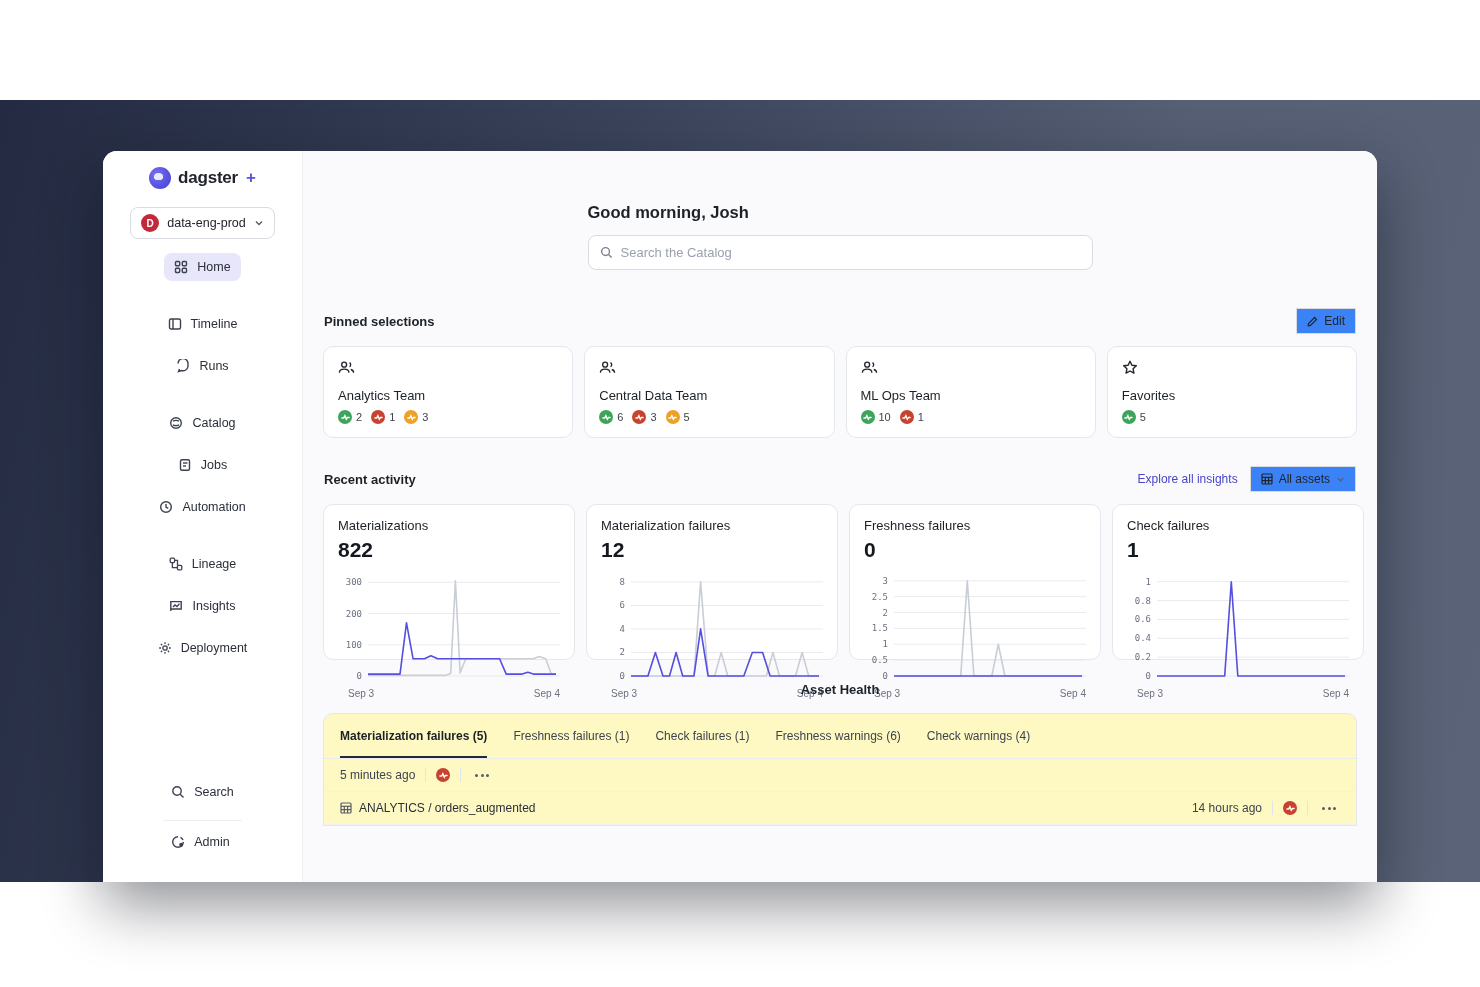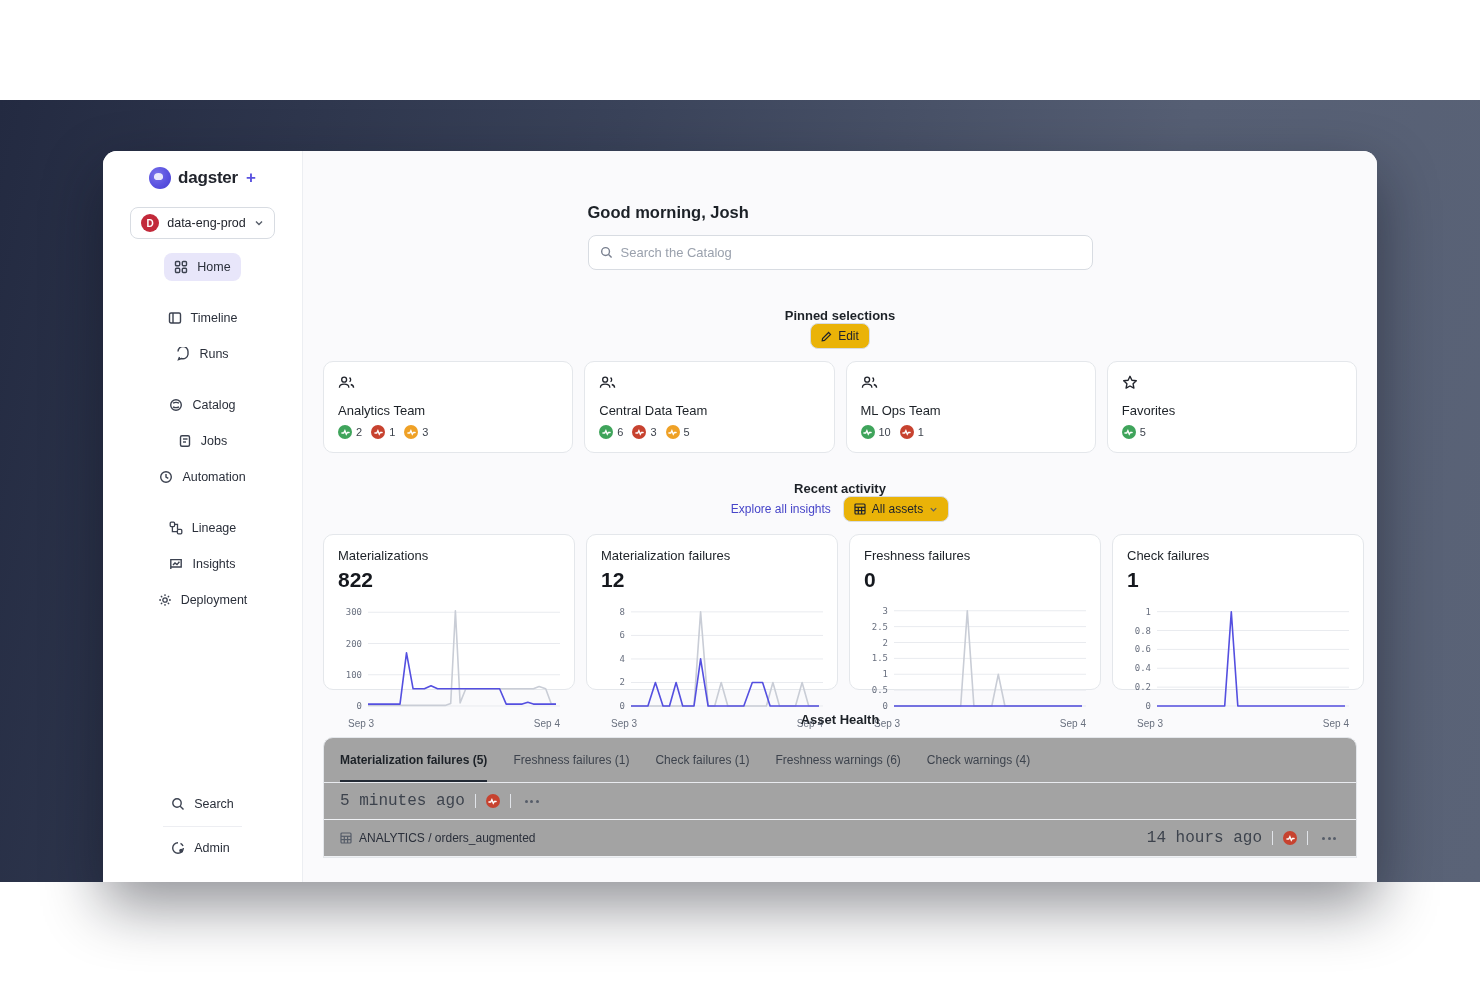--- a/index.html
+++ b/index.html
@@ -21,67 +21,67 @@
   .logo-mark::after { content:""; position:absolute; left:5px; top:6px; width:9px; height:7px;
     border-radius:50% 50% 40% 40%; background:#fff; opacity:.85; }
   .logo-text { font-size:17px; font-weight:700; color:#21242c; letter-spacing:-.2px; }
   .logo-plus { font-size:17px; font-weight:700; color:#5a52e0; margin-left:1px; }
   .workspace { display:flex; align-items:center; gap:8px; border:1px solid #D8DCE2;
     border-radius:8px; padding:6px 10px; cursor:pointer; background:#fff; margin-bottom:14px; }
   .ws-avatar { width:18px; height:18px; border-radius:50%; background:#c2293a; color:#fff;
     font-size:10px; font-weight:700; display:flex; align-items:center; justify-content:center; }
   .ws-name { font-size:12.5px; color:#21242c; flex:1; }
   .nav-item { display:flex; align-items:center; gap:9px; padding:7px 10px; border-radius:8px;
-    font-size:12.5px; color:#2a2f3a; cursor:pointer; margin-bottom:8px; }
+    font-size:12.5px; color:#2a2f3a; cursor:pointer; margin-bottom:14px; }
   .nav-item.active { background:#E8E6FA; font-weight:500; }
   .nav-item svg { color:#3c4250; }
   .side-div { height:1px; background:#EDEEF2; margin:7px 2px; }
   .sidebar-bottom { margin-top:auto; }
   .icon { display:inline-flex; align-items:center; justify-content:center; flex:none; }
 
   
   .main { flex:1; background:#FAFAFC; padding:0 20px; overflow:hidden; }
   .hero { width:505px; margin:52px auto 0; }
   .greeting { font-size:16.5px; font-weight:700; color:#1c2127; margin-bottom:13px; }
   .search-box { display:flex; align-items:center; gap:8px; height:35px; background:#fff;
     border:1px solid #D8DCE2; border-radius:8px; padding:0 11px; }
   .search-box input { border:none; outline:none; flex:1; font-size:13px; color:#21242c;
     font-family:"Liberation Sans",sans-serif; background:transparent; }
   .search-box input::placeholder { color:#9AA1AD; }
 
-  .sec-head { display:flex; align-items:center; justify-content:space-between; margin:38px 1px 12px;flex-direction:column; }
+  .sec-head { display:flex; align-items:center; justify-content:space-between; margin:38px 1px 12px; }
   .sec-title { font-size:13px; font-weight:700; color:#1c2127; }
-  .btn { display:inline-flex; align-items:center; gap:6px; background:#eab308; border:1px solid #D8DCE2;
-    border-radius:8px; padding:5px 10px; font-size:12px; color:#21242c; cursor:pointer; }
+  .btn { display:inline-flex; align-items:center; gap:6px; background:#3b82f6; border:1px solid #D8DCE2;
+    border-radius:0; padding:5px 10px; font-size:12px; color:#21242c; cursor:pointer; }
   .link { font-size:12px; color:#4745c9; cursor:pointer; }
   .head-right { display:flex; align-items:center; gap:12px; }
 
   .grid4 { display:grid; grid-template-columns:repeat(4,1fr); gap:11px; }
   .card { background:#fff; border:1px solid #E4E7EB; border-radius:10px; padding:13px 14px; cursor:pointer; }
   .pin-card { height:92px; }
   .pin-title { font-size:13px; color:#1c2127; margin:9px 0 7px; }
   .counts { display:flex; align-items:center; gap:9px; }
   .count { display:flex; align-items:center; gap:4px; font-size:11px; color:#3d434d; }
   .pulse { width:14px; height:14px; border-radius:50%; display:flex; align-items:center; justify-content:center; }
   .pulse.success { background:#3fa45b; } .pulse.error { background:#c7422f; } .pulse.warning { background:#efa126; }
 
   .chart-card { height:156px; cursor:default; }
   .chart-title { font-size:13px; color:#1c2127; }
   .chart-total { font-size:21px; font-weight:700; color:#15181e; margin:5px 0 8px; }
   .xlabels { display:flex; justify-content:space-between; margin-left:10px; margin-top:2px;
     font-size:10px; color:#69707e; }
 
-  .ah-card { background:#a3a3a3; border:1px solid #E4E7EB; border-radius:10px 10px 0 0; margin-top:10px; }
+  .ah-card { background:#fef9c3; border:1px solid #E4E7EB; border-radius:10px 10px 0 0; margin-top:16px; }
   .tabs { display:flex; gap:26px; padding:0 16px; border-bottom:1px solid #E9EBEF; }
   .tab { font-size:12px; color:#3d434d; padding:15px 0 13px; cursor:pointer; border-bottom:2px solid transparent; }
   .tab.active { font-weight:700; color:#1c2127; border-bottom:2px solid #232a35; }
   .ah-row { display:flex; align-items:center; padding:9px 16px; border-bottom:1px solid #EFF1F4; cursor:pointer; }
   .ah-name { display:flex; align-items:center; gap:7px; font-size:12px; color:#2a2f3a; flex:1; }
   .ah-right { display:flex; align-items:center; gap:10px; }
-  .ah-time { font-size:16px; color:#3d434d;font-family:Liberation Mono, monospace; }
+  .ah-time { font-size:12px; color:#3d434d; }
   .vdiv { width:1px; height:14px; background:#E1E4E9; }
   .dots { display:flex; gap:2.5px; align-items:center; padding:4px; cursor:pointer; }
   .dots i { width:3px; height:3px; border-radius:50%; background:#565d69; }
 </style>
 </head>
 <body>
 
 <div class="band"></div>
 
 <div class="window">

